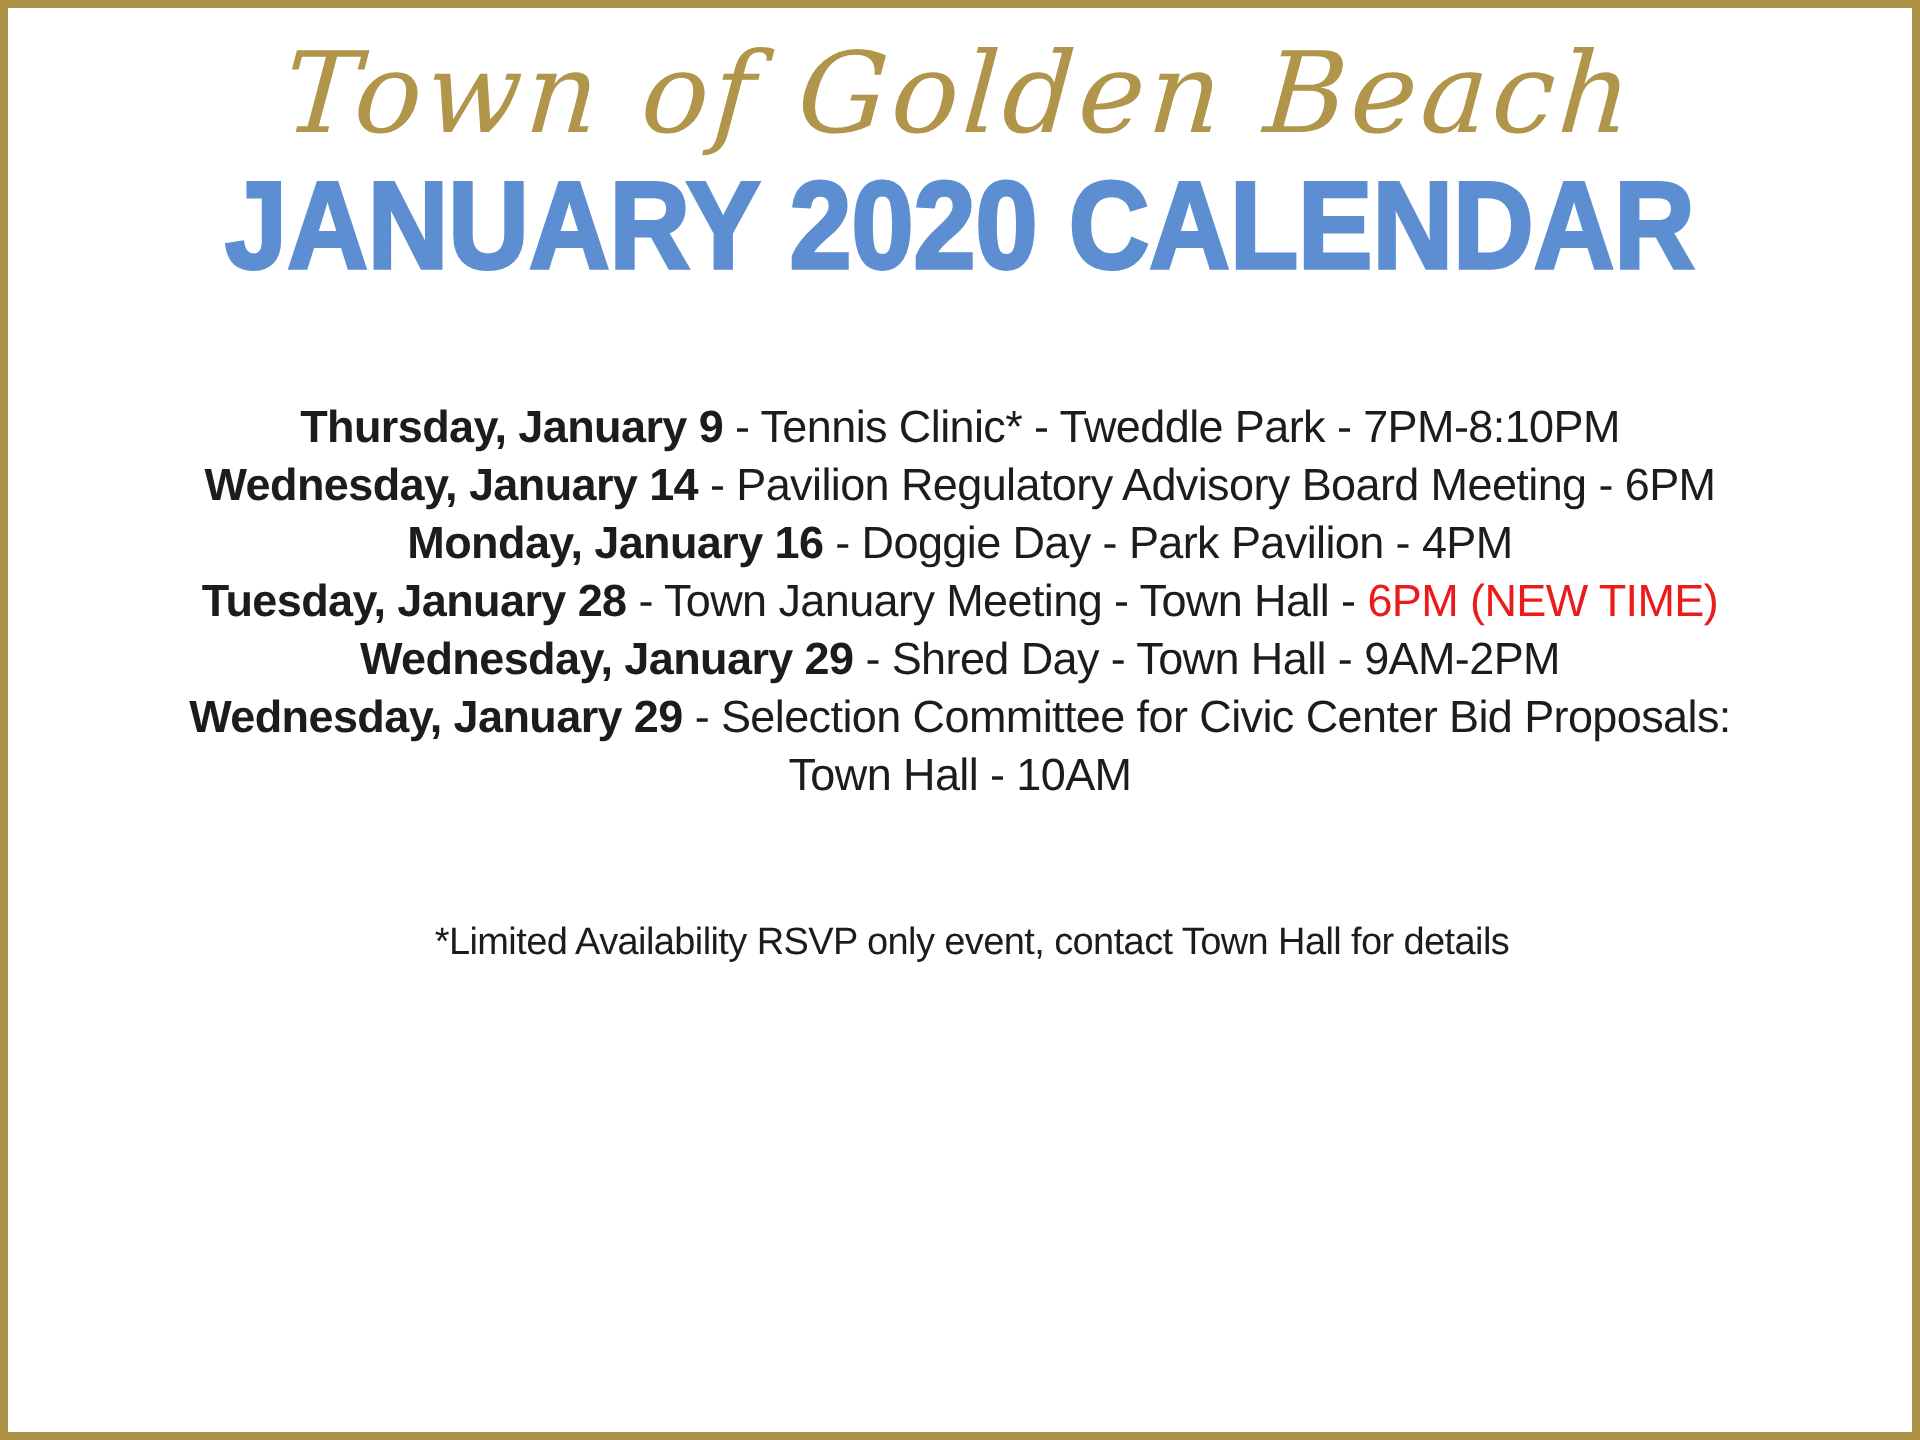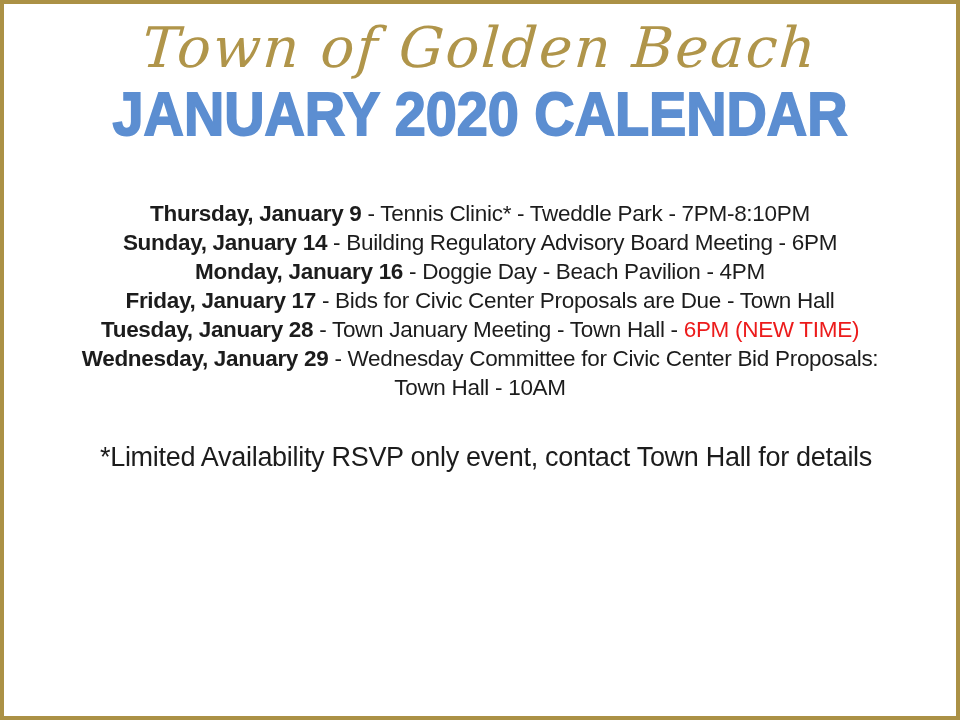--- a/index.html
+++ b/index.html
@@ -47,48 +47,48 @@
   .events {
     margin-top: 54px;
     font-size: 22.5px;
     line-height: 29px;
     letter-spacing: -0.3px;
   }
   .event-line { white-space: pre-line; }
   .event-date { font-weight: 700; }
   .event-highlight { color: var(--highlight_red); }
   .footnote {
-    margin-top: 40px;
-    font-size: 27px;
+    margin-top: 59px;
+    font-size: 19px;
     letter-spacing: -0.3px;
     padding-left: 12px;
   }
 </style>
 </head>
 <body>
 
 <div class="page">
 
   <div class="script-title">Town of Golden Beach</div>
 
   <div class="main-heading">JANUARY 2020 CALENDAR</div>
 
   <div class="events">
     <div class="event-line"><span class="event-date">Thursday, January 9</span><span class="event-details"> - Tennis Clinic* - Tweddle Park - 7PM-8:10PM</span></div>
 
-    <div class="event-line"><span class="event-date">Sunday, January 14</span><span class="event-details"> - Building Regulatory Advisory Board Meeting - 6PM</span></div>
+    <div class="event-line"><span class="event-date">Wednesday, January 14</span><span class="event-details"> - Pavilion Regulatory Advisory Board Meeting - 6PM</span></div>
 
-    <div class="event-line"><span class="event-date">Monday, January 16</span><span class="event-details"> - Doggie Day - Beach Pavilion - 4PM</span></div>
+    <div class="event-line"><span class="event-date">Monday, January 16</span><span class="event-details"> - Doggie Day - Park Pavilion - 4PM</span></div>
 
-    <div class="event-line"><span class="event-date">Friday, January 17</span><span class="event-details"> - Bids for Civic Center Proposals are Due - Town Hall</span></div>
 
 
 
     <div class="event-line"><span class="event-date">Tuesday, January 28</span><span class="event-details"> - Town January Meeting - Town Hall - </span><span class="event-highlight">6PM (NEW TIME)</span></div>
 
+    <div class="event-line"><span class="event-date">Wednesday, January 29</span><span class="event-details"> - Shred Day - Town Hall - 9AM-2PM</span></div>
 
-    <div class="event-line"><span class="event-date">Wednesday, January 29</span><span class="event-details"> - Wednesday Committee for Civic Center Bid Proposals:
+    <div class="event-line"><span class="event-date">Wednesday, January 29</span><span class="event-details"> - Selection Committee for Civic Center Bid Proposals:
 Town Hall - 10AM</span></div>
   </div>
 
   <div class="footnote">*Limited Availability RSVP only event, contact Town Hall for details</div>
 
 </div>
 
 </body></html>

